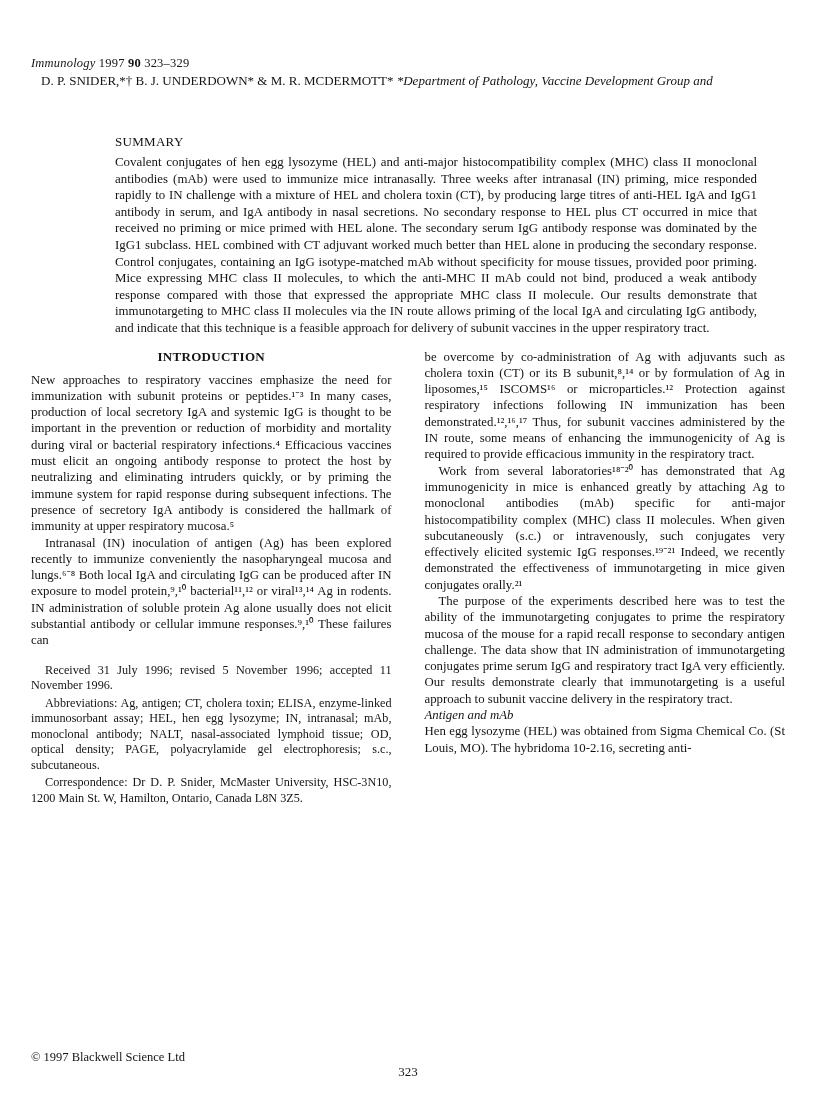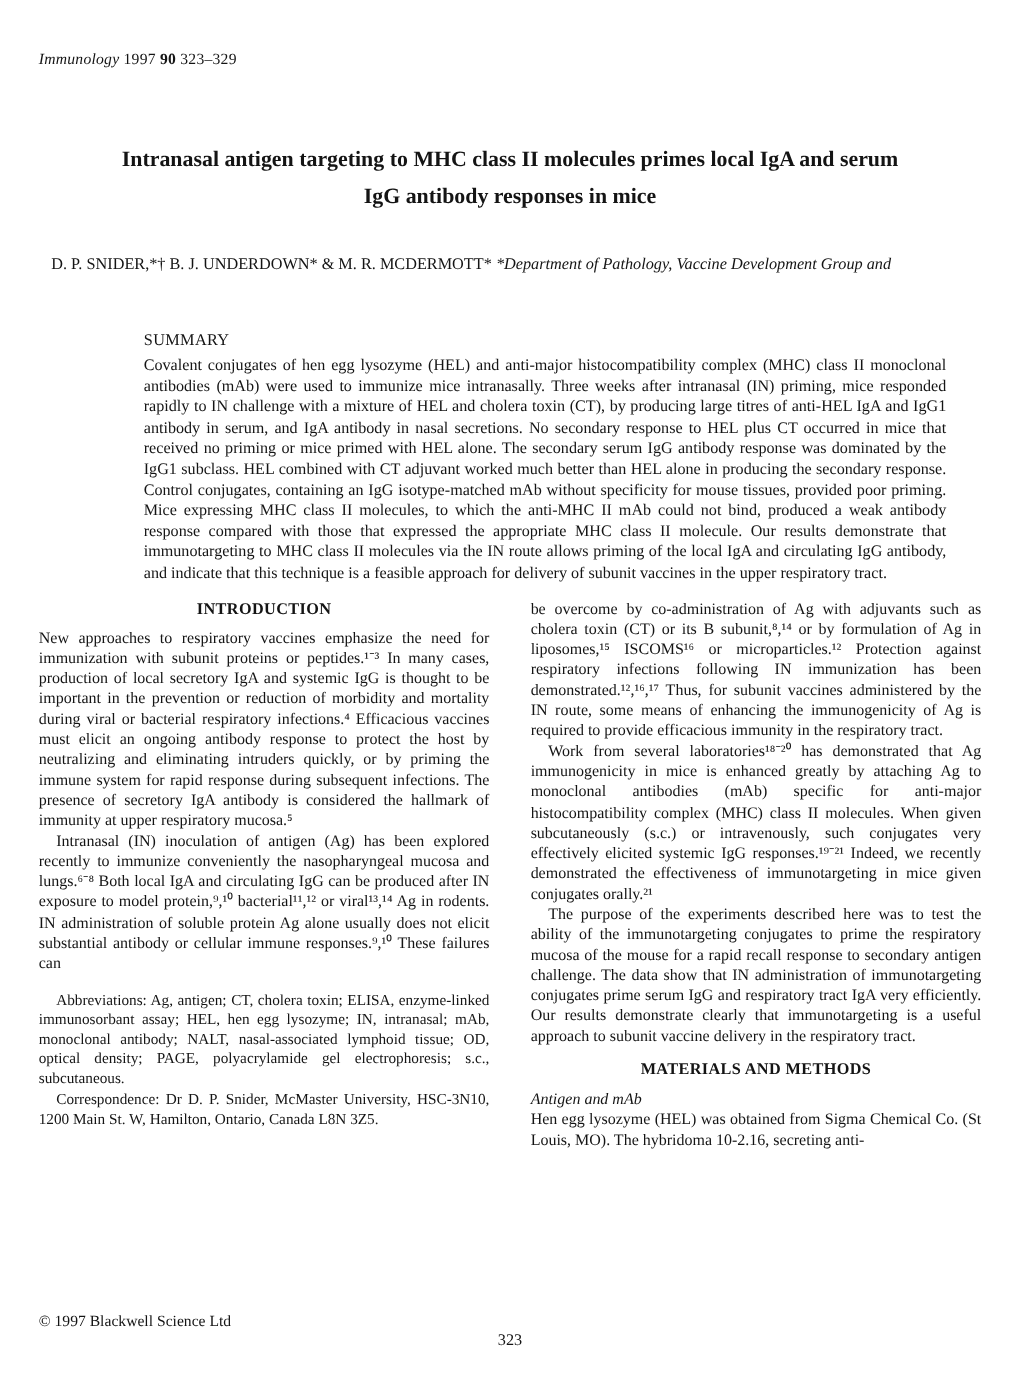--- a/index.html
+++ b/index.html
@@ -6,21 +6,21 @@
   html, body { background: #ffffff; }
   body {
     width: 816px;
     height: 1104px;
     position: relative;
     font-family: "Liberation Serif", serif;
     color: #141414;
     overflow: hidden;
   }
   .page {
-    padding: 40px 31px 0 31px;
+    padding: 56px 31px 0 31px;
     height: 100%;
     position: relative;
   }
   .journal-line {
     font-size: 12.5px;
     letter-spacing: 0.2px;
   }
   .journal-line .jname { font-style: italic; }
   .journal-line .jvol { font-weight: bold; }
   .article-title {
@@ -109,50 +109,49 @@
 </style>
 </head>
 <body>
 
 <div class="page">
 
   <div class="journal-line">
     <span class="jname">Immunology</span><span> </span><span>1997</span><span> </span><span class="jvol">90</span><span> </span><span>323–329</span>
   </div>
 
-  <h1 class="article-title">Intranasal antigen targeting to MHC class II molecules primes local IgA and serum IgG antibody responses in mice</h1>
 
   <div class="authors">
     <span>D. P. SNIDER,*† B. J. UNDERDOWN* &amp; M. R. MCDERMOTT*</span>
     <span> </span>
     <span class="affil">*Department of Pathology, Vaccine Development Group and</span><br>
   </div>
 
   <div class="summary-block">
     <div class="summary-heading">SUMMARY</div>
     <p class="summary-body">Covalent conjugates of hen egg lysozyme (HEL) and anti-major histocompatibility complex (MHC) class II monoclonal antibodies (mAb) were used to immunize mice intranasally. Three weeks after intranasal (IN) priming, mice responded rapidly to IN challenge with a mixture of HEL and cholera toxin (CT), by producing large titres of anti-HEL IgA and IgG1 antibody in serum, and IgA antibody in nasal secretions. No secondary response to HEL plus CT occurred in mice that received no priming or mice primed with HEL alone. The secondary serum IgG antibody response was dominated by the IgG1 subclass. HEL combined with CT adjuvant worked much better than HEL alone in producing the secondary response. Control conjugates, containing an IgG isotype-matched mAb without specificity for mouse tissues, provided poor priming. Mice expressing MHC class II molecules, to which the anti-MHC II mAb could not bind, produced a weak antibody response compared with those that expressed the appropriate MHC class II molecule. Our results demonstrate that immunotargeting to MHC class II molecules via the IN route allows priming of the local IgA and circulating IgG antibody, and indicate that this technique is a feasible approach for delivery of subunit vaccines in the upper respiratory tract.</p>
   </div>
 
   <div class="columns">
 
     <div class="col">
       <div class="section-heading">INTRODUCTION</div>
       <p class="body-text">New approaches to respiratory vaccines emphasize the need for immunization with subunit proteins or peptides.¹⁻³ In many cases, production of local secretory IgA and systemic IgG is thought to be important in the prevention or reduction of morbidity and mortality during viral or bacterial respiratory infections.⁴ Efficacious vaccines must elicit an ongoing antibody response to protect the host by neutralizing and eliminating intruders quickly, or by priming the immune system for rapid response during subsequent infections. The presence of secretory IgA antibody is considered the hallmark of immunity at upper respiratory mucosa.⁵</p>
       <p class="body-text indent">Intranasal (IN) inoculation of antigen (Ag) has been explored recently to immunize conveniently the nasopharyngeal mucosa and lungs.⁶⁻⁸ Both local IgA and circulating IgG can be produced after IN exposure to model protein,⁹,¹⁰ bacterial¹¹,¹² or viral¹³,¹⁴ Ag in rodents. IN administration of soluble protein Ag alone usually does not elicit substantial antibody or cellular immune responses.⁹,¹⁰ These failures can</p>
       <div class="footnote-block">
+        <p>Received 31 July 1996; revised 5 November 1996; accepted 11 November 1996.</p>
         <p>Abbreviations: Ag, antigen; CT, cholera toxin; ELISA, enzyme-linked immunosorbant assay; HEL, hen egg lysozyme; IN, intranasal; mAb, monoclonal antibody; NALT, nasal-associated lymphoid tissue; OD, optical density; PAGE, polyacrylamide gel electrophoresis; s.c., subcutaneous.</p>
         <p>Correspondence: Dr D. P. Snider, McMaster University, HSC-3N10, 1200 Main St. W, Hamilton, Ontario, Canada L8N 3Z5.</p>
       </div>
     </div>
 
     <div class="col">
       <p class="body-text">be overcome by co-administration of Ag with adjuvants such as cholera toxin (CT) or its B subunit,⁸,¹⁴ or by formulation of Ag in liposomes,¹⁵ ISCOMS¹⁶ or microparticles.¹² Protection against respiratory infections following IN immunization has been demonstrated.¹²,¹⁶,¹⁷ Thus, for subunit vaccines administered by the IN route, some means of enhancing the immunogenicity of Ag is required to provide efficacious immunity in the respiratory tract.</p>
       <p class="body-text indent">Work from several laboratories¹⁸⁻²⁰ has demonstrated that Ag immunogenicity in mice is enhanced greatly by attaching Ag to monoclonal antibodies (mAb) specific for anti-major histocompatibility complex (MHC) class II molecules. When given subcutaneously (s.c.) or intravenously, such conjugates very effectively elicited systemic IgG responses.¹⁹⁻²¹ Indeed, we recently demonstrated the effectiveness of immunotargeting in mice given conjugates orally.²¹</p>
       <p class="body-text indent">The purpose of the experiments described here was to test the ability of the immunotargeting conjugates to prime the respiratory mucosa of the mouse for a rapid recall response to secondary antigen challenge. The data show that IN administration of immunotargeting conjugates prime serum IgG and respiratory tract IgA very efficiently. Our results demonstrate clearly that immunotargeting is a useful approach to subunit vaccine delivery in the respiratory tract.</p>
-      <div class="methods-heading">MATERIALS AND METHODS</div>
       <div class="methods-subheading">Antigen and mAb</div>
       <p class="body-text">Hen egg lysozyme (HEL) was obtained from Sigma Chemical Co. (St Louis, MO). The hybridoma 10-2.16, secreting anti-</p>
     </div>
 
   </div>
 
   <div class="footer">
     <span class="copyright">© 1997 Blackwell Science Ltd</span>
     <span class="pageno">323</span>
   </div>

